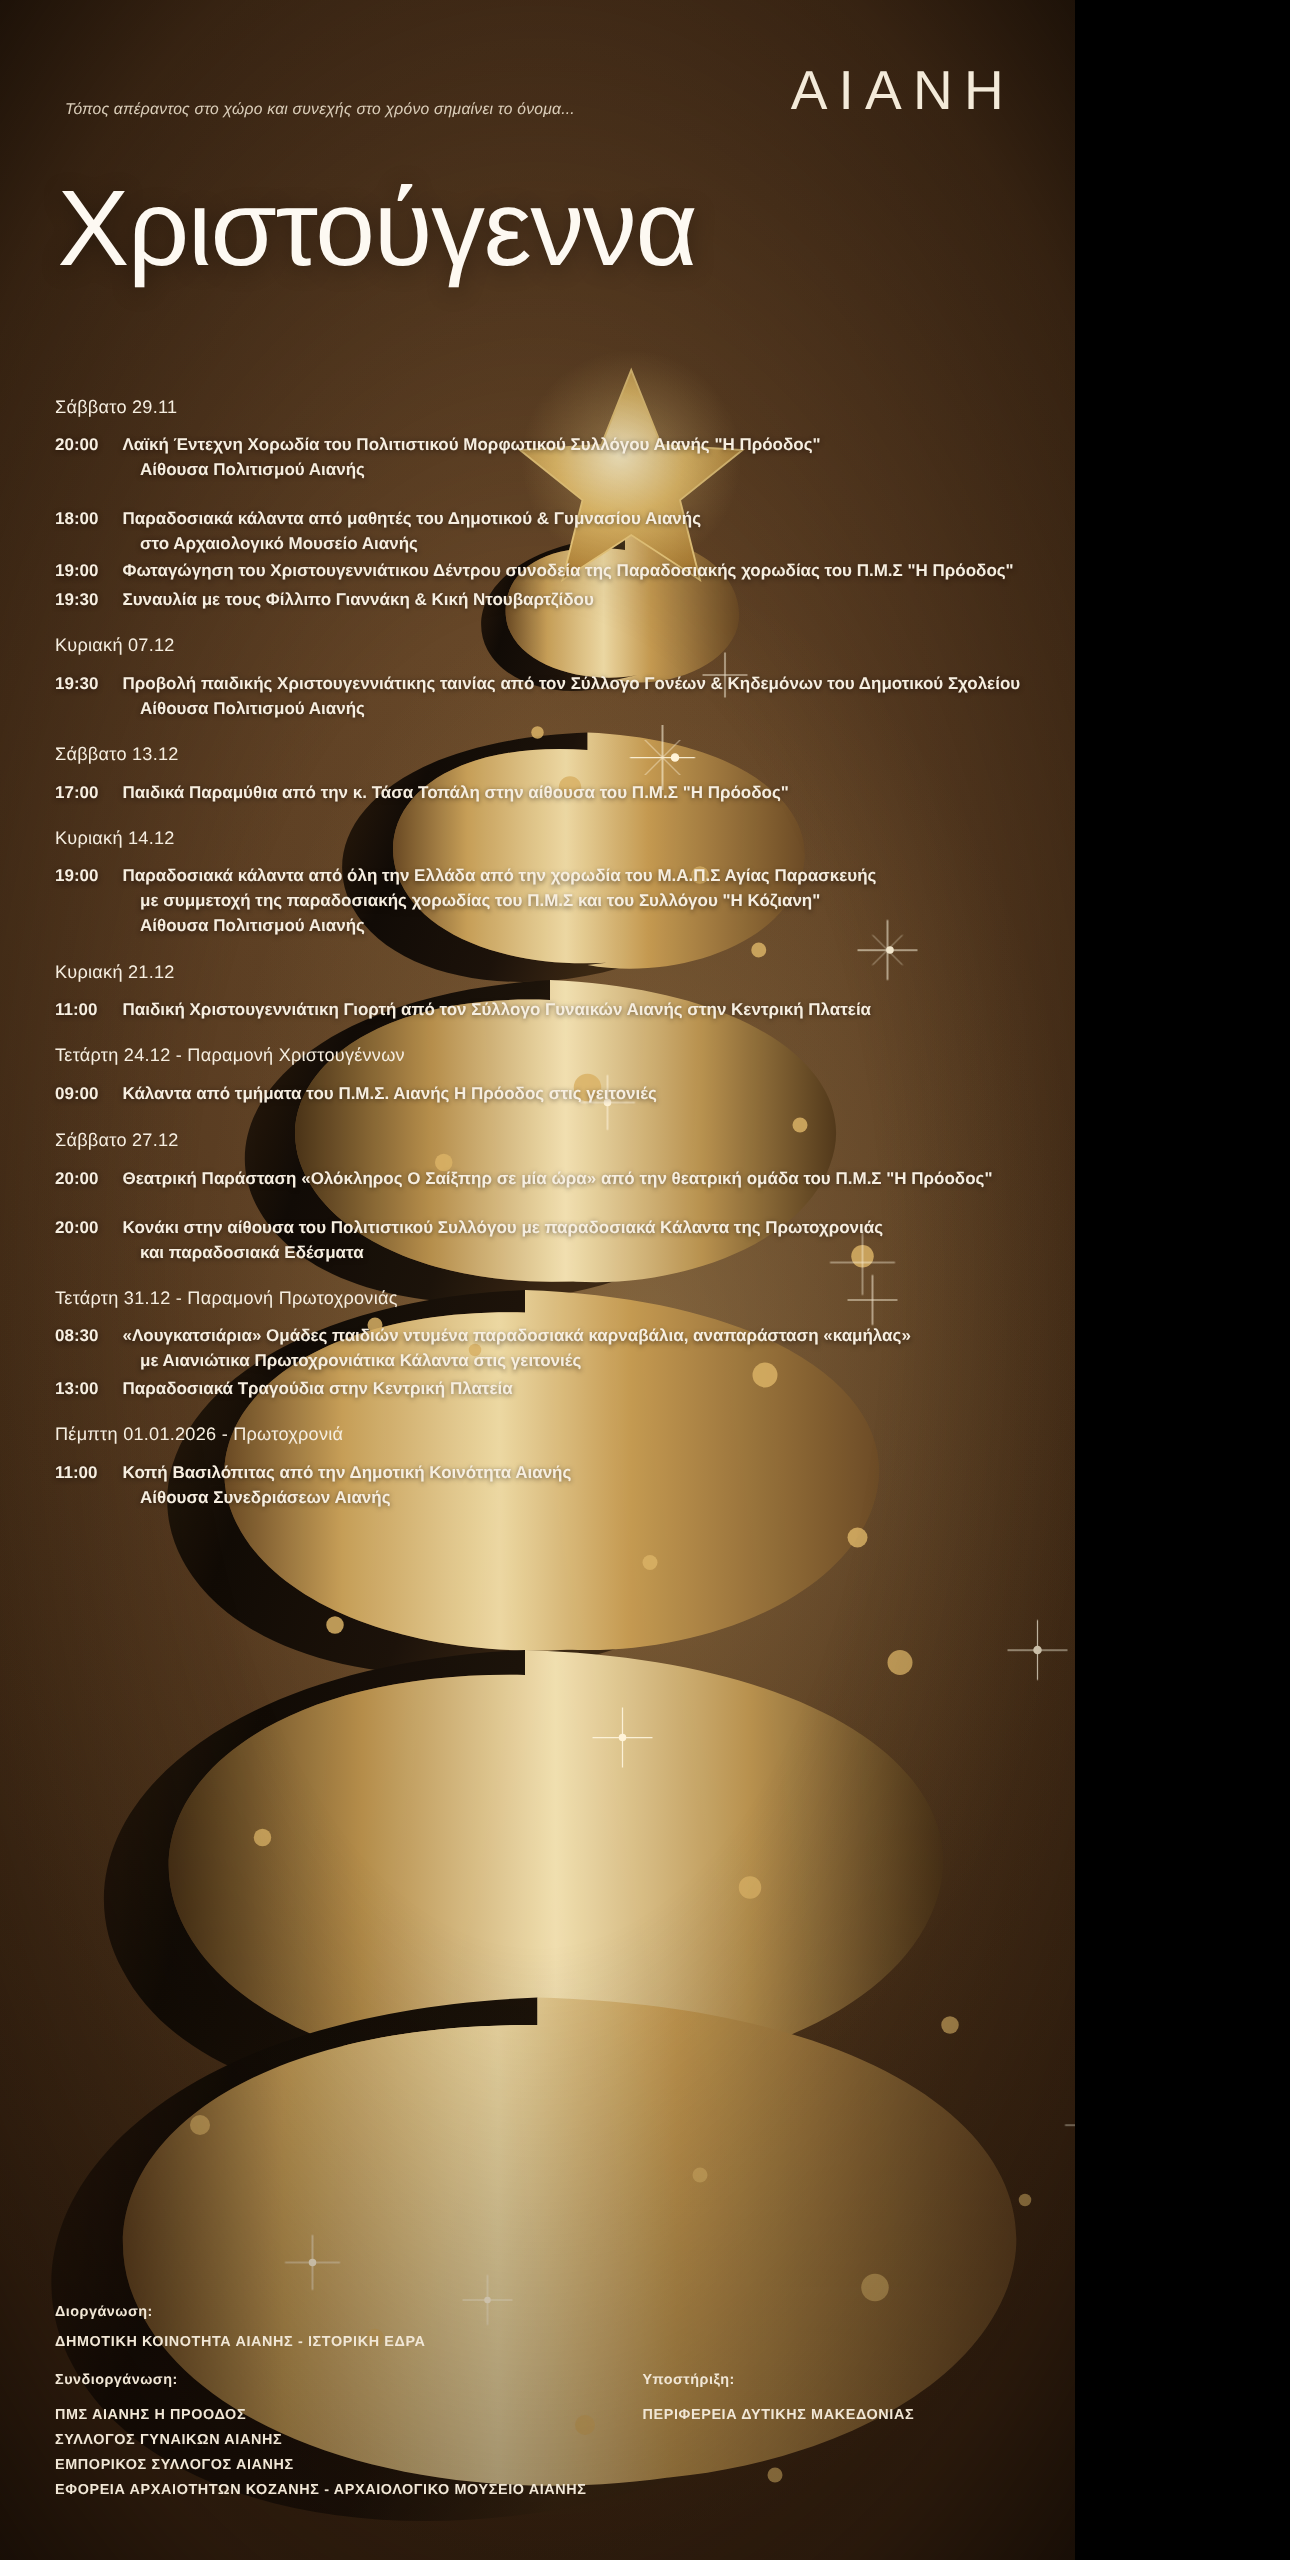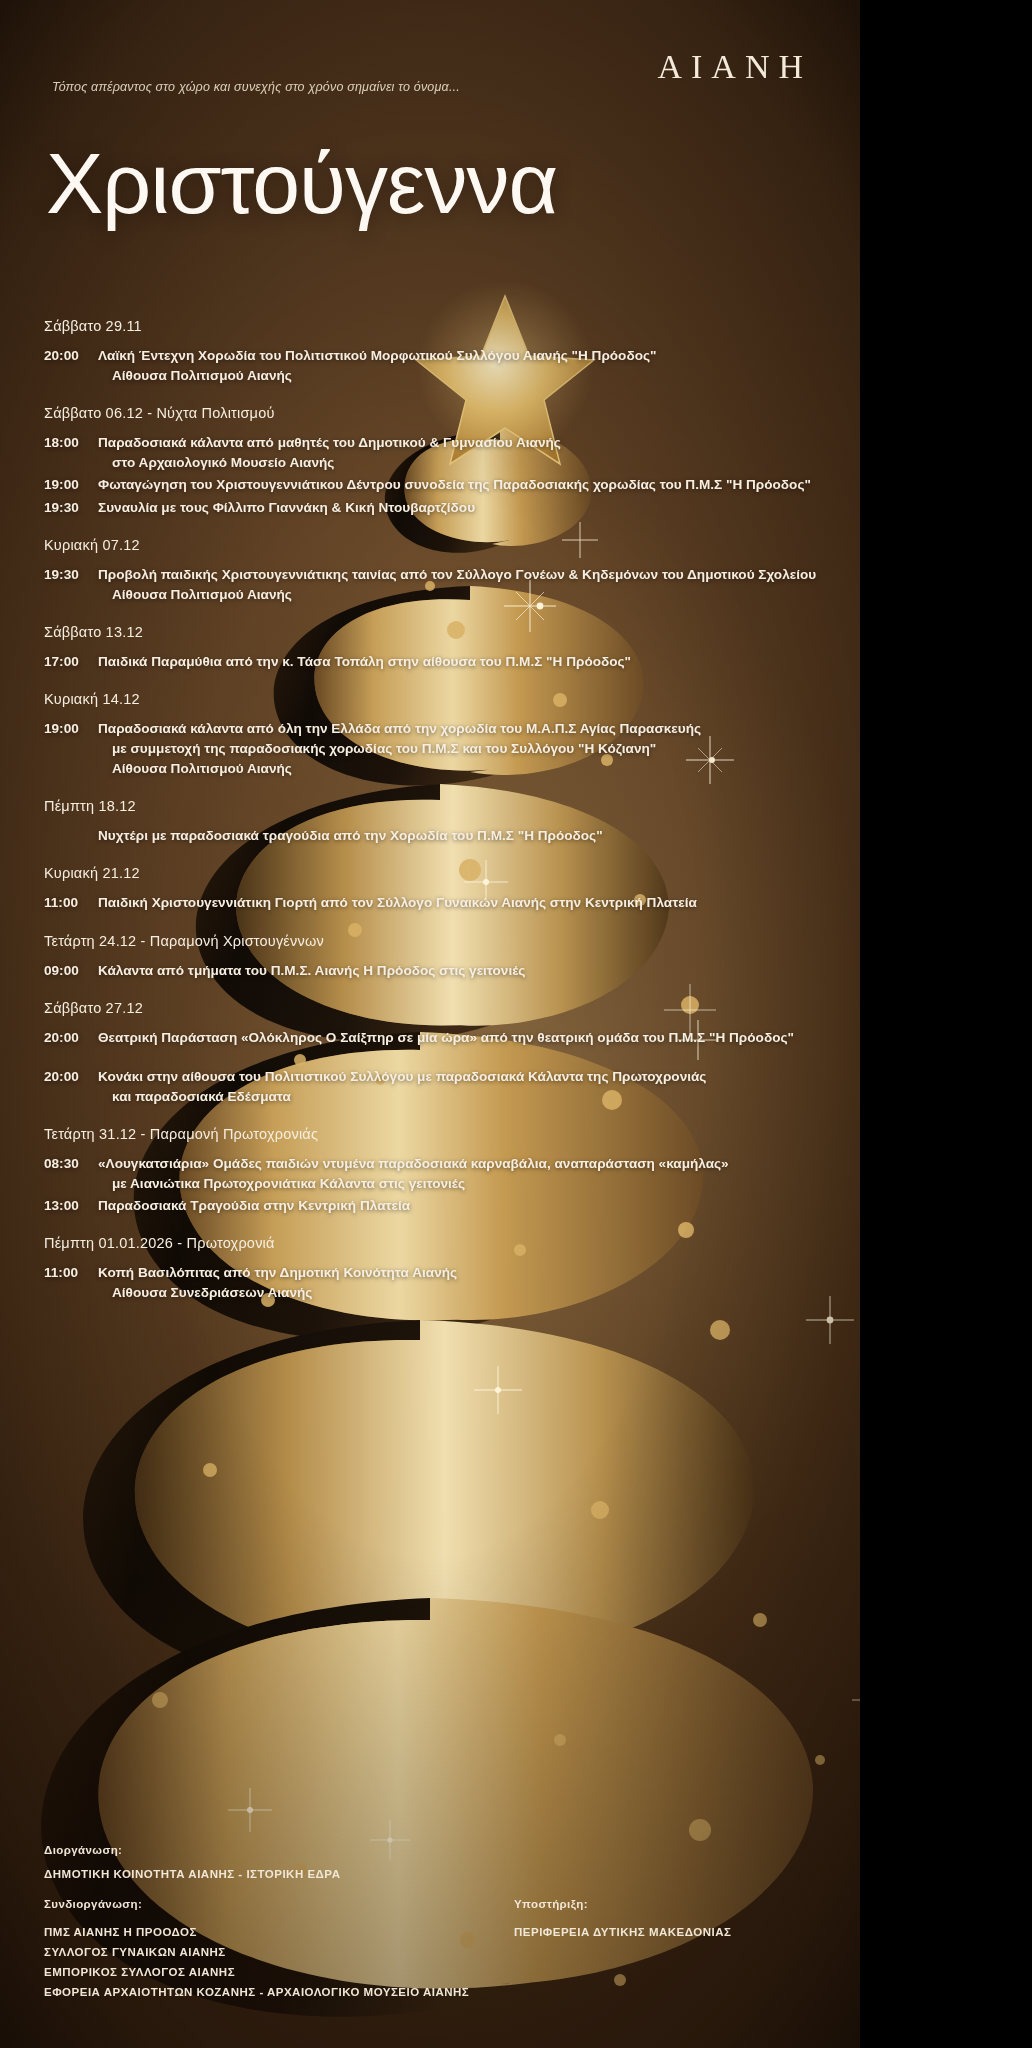--- a/index.html
+++ b/index.html
@@ -31,25 +31,24 @@
     left: 52px; top: 80px;
     font-size: 12.5px;
     color: #e8dcc8;
     letter-spacing: 0.2px;
     font-style: italic;
     opacity: 0.92;
   }
   .brand {
     position: absolute;
     right: 48px; top: 48px;
-    font-size: 34px;
+    font-size: 44px;
     letter-spacing: 9px;
     color: #f3ead9;
     font-weight: 400;
-    font-family: Liberation Serif, serif;
   }
   .title {
     position: absolute;
     left: 46px; top: 140px;
     font-size: 86px;
     line-height: 1;
     color: #fdf9f2;
     font-weight: 400;
     letter-spacing: -1px;
     text-shadow: 0 2px 18px rgba(0,0,0,0.35);
@@ -251,21 +250,20 @@
 
   <div class="programme" id="programme">
       <div class="block">
         <div class="date">Σάββατο 29.11</div>
         <div class="entry">
           <span class="time">20:00</span>
           <span class="txt"><span>Λαϊκή Έντεχνη Χορωδία του Πολιτιστικού Μορφωτικού Συλλόγου Αιανής "Η Πρόοδος"</span><span class="sub">Αίθουσα Πολιτισμού Αιανής</span></span>
         </div>
       </div>
       <div class="block">
-        <div class="date">Σάββατο 06.12 - Νύχτα Πολιτισμού</div>
         <div class="entry">
           <span class="time">18:00</span>
           <span class="txt"><span>Παραδοσιακά κάλαντα από μαθητές του Δημοτικού &amp; Γυμνασίου Αιανής</span><span class="sub">στο Αρχαιολογικό Μουσείο Αιανής</span></span>
         </div>
         <div class="entry">
           <span class="time">19:00</span>
           <span class="txt"><span>Φωταγώγηση του Χριστουγεννιάτικου Δέντρου συνοδεία της Παραδοσιακής χορωδίας του Π.Μ.Σ "Η Πρόοδος"</span></span>
         </div>
         <div class="entry">
           <span class="time">19:30</span>
@@ -284,27 +282,20 @@
         <div class="entry">
           <span class="time">17:00</span>
           <span class="txt"><span>Παιδικά Παραμύθια από την κ. Τάσα Τοπάλη στην αίθουσα του Π.Μ.Σ "Η Πρόοδος"</span></span>
         </div>
       </div>
       <div class="block">
         <div class="date">Κυριακή 14.12</div>
         <div class="entry">
           <span class="time">19:00</span>
           <span class="txt"><span>Παραδοσιακά κάλαντα από όλη την Ελλάδα από την χορωδία του Μ.Α.Π.Σ Αγίας Παρασκευής</span><span class="sub">με συμμετοχή της παραδοσιακής χορωδίας του Π.Μ.Σ και του Συλλόγου "Η Κόζιανη"</span><span class="sub">Αίθουσα Πολιτισμού Αιανής</span></span>
-        </div>
-      </div>
-      <div class="block">
-        <div class="date">Πέμπτη 18.12</div>
-        <div class="entry">
-          <span class="time"></span>
-          <span class="txt"><span>Νυχτέρι με παραδοσιακά τραγούδια από την Χορωδία του Π.Μ.Σ "Η Πρόοδος"</span></span>
         </div>
       </div>
       <div class="block">
         <div class="date">Κυριακή 21.12</div>
         <div class="entry">
           <span class="time">11:00</span>
           <span class="txt"><span>Παιδική Χριστουγεννιάτικη Γιορτή από τον Σύλλογο Γυναικών Αιανής στην Κεντρική Πλατεία</span></span>
         </div>
       </div>
       <div class="block">

